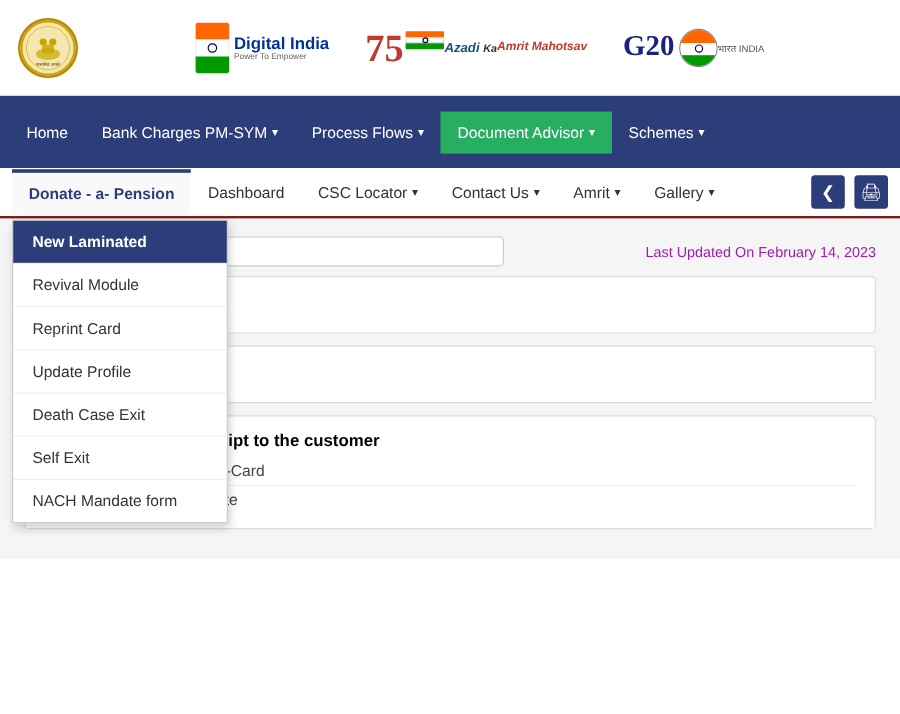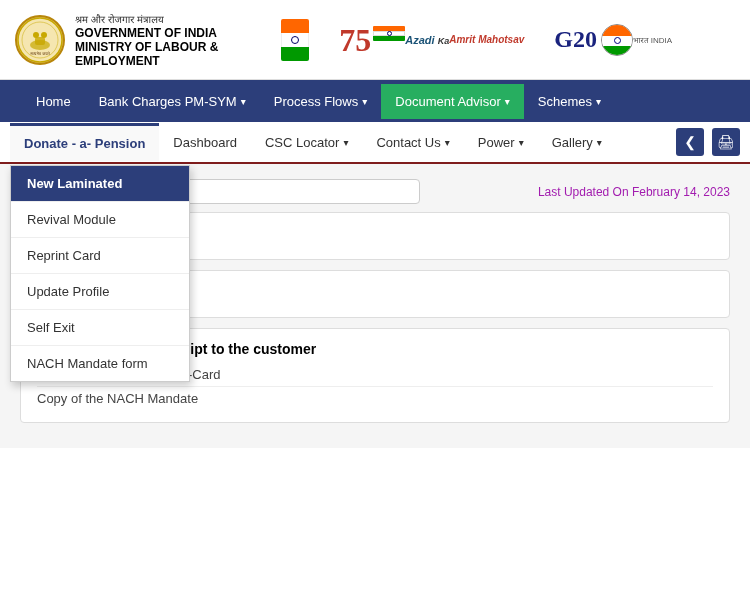--- a/index.html
+++ b/index.html
@@ -4,21 +4,21 @@
   <style>
     * { margin: 0; padding: 0; box-sizing: border-box; }
     body { font-family: Arial, sans-serif; width: 750px; height: 595px; overflow: hidden; background: #fff; }
 
     
     .header { display: flex; align-items: center; padding: 10px 15px; background: #fff; border-bottom: 1px solid #ddd; height: 80px; }
     .header-logo { display: flex; align-items: center; gap: 10px; }
     .header-center { flex: 1; display: flex; justify-content: center; align-items: center; }
 
     
-    .nav-top { background: #2c3e7a; display: flex; align-items: center; height: 42px; padding: 0 22px; }
+    .nav-top { background: #2c3e7a; display: flex; align-items: center; height: 60px; padding: 0 8px; }
     .nav-top .nav-item { color: #fff; font-size: 13px; padding: 10px 14px; cursor: pointer; display: flex; align-items: center; gap: 4px; white-space: nowrap; }
     .nav-top .nav-item.active-green { background: #27ae60; color: #fff; }
     .nav-top .nav-item .arrow { font-size: 10px; }
 
     
     .nav-bottom { background: #fff; border-bottom: 2px solid #7f1d1d; display: flex; align-items: center; height: 42px; padding: 0 10px; position: relative; }
     .nav-bottom .nav-item { color: #333; font-size: 13px; padding: 10px 14px; cursor: pointer; display: flex; align-items: center; gap: 4px; white-space: nowrap; }
     .nav-bottom .nav-item.donate-active { color: #2c3e7a; font-weight: bold; border-top: 3px solid #2c3e7a; background: #f9f9f9; }
     .nav-bottom .nav-item .arrow { font-size: 10px; }
 
@@ -71,38 +71,36 @@
       <svg width="46" height="46" viewBox="0 0 46 46">
         <circle cx="23" cy="23" r="22" fill="#f5e6b0" stroke="#c8a800" stroke-width="1.5"></circle>
         <circle cx="23" cy="23" r="18" fill="none" stroke="#c8a800" stroke-width="0.5"></circle>
 
         <ellipse cx="23" cy="28" rx="10" ry="5" fill="#c8a800" opacity="0.7"></ellipse>
         <rect x="18" y="20" width="10" height="8" rx="2" fill="#c8a800" opacity="0.8"></rect>
         <circle cx="19" cy="18" r="3" fill="#c8a800"></circle>
         <circle cx="27" cy="18" r="3" fill="#c8a800"></circle>
         <text x="23" y="38" text-anchor="middle" font-size="4" fill="#5a3000">सत्यमेव जयते</text>
       </svg>
-    </div>
-    <div>
-      <div style="font-size:10px;color:#333;">श्रम और रोजगार मंत्रालय</div>
-      <div style="font-size:12px;font-weight:bold;color:#000;">GOVERNMENT OF INDIA</div>
-      <div style="font-size:12px;font-weight:bold;color:#000;">MINISTRY OF LABOUR &amp;</div>
-      <div style="font-size:12px;font-weight:bold;color:#000;">EMPLOYMENT</div>
     </div>
   </div>
 
   <div class="header-center">
 
     <div class="di-container" style="margin-right:30px;">
       <div style="position:relative;width:28px;height:42px;">
         <div style="width:28px;height:14px;background:#ff6600;border-radius:2px 2px 0 0;"></div>
         <div style="width:28px;height:14px;background:#fff;border-left:1px solid #eee;border-right:1px solid #eee;display:flex;align-items:center;justify-content:center;">
           <div style="width:8px;height:8px;border-radius:50%;border:1.5px solid #000066;"></div>
         </div>
         <div style="width:28px;height:14px;background:#009900;border-radius:0 0 2px 2px;"></div>
+      </div>
+      <div>
+        <div style="font-size:14px;font-weight:bold;color:#003399;">Digital India</div>
+        <div style="font-size:7px;color:#666;">Power To Empower</div>
       </div>
     </div>
 
     <div class="azadi-container" style="margin-right:30px;">
       <div style="display:flex;align-items:flex-start;gap:2px;">
         <div style="font-size:32px;font-weight:900;color:#c0392b;line-height:1;font-family:serif;">75</div>
         <div style="display:flex;flex-direction:column;padding-top:2px;">
           <div style="width:32px;height:5px;background:#ff6600;border-radius:1px 1px 0 0;"></div>
           <div style="width:32px;height:5px;background:#fff;border:0.5px solid #ddd;display:flex;align-items:center;justify-content:center;">
             <div style="width:5px;height:5px;border-radius:50%;border:1px solid #000066;"></div>
@@ -156,35 +154,36 @@
   <div class="dropdown-container">
     <div class="nav-item donate-active">
       <span>Donate - a- Pension</span>
     </div>
 
     <div class="dropdown-menu">
       <div class="dropdown-item selected">New Laminated</div>
       <div class="dropdown-item">Revival Module</div>
       <div class="dropdown-item">Reprint Card</div>
       <div class="dropdown-item">Update Profile</div>
+      <div class="dropdown-item">Death Case Exit</div>
       <div class="dropdown-item">Self Exit</div>
       <div class="dropdown-item">NACH Mandate form</div>
     </div>
   </div>
   <div class="nav-item">Dashboard</div>
   <div class="nav-item">
     <span>CSC Locator</span>
     <span class="arrow">▾</span>
   </div>
   <div class="nav-item">
     <span>Contact Us</span>
     <span class="arrow">▾</span>
   </div>
   <div class="nav-item">
-    <span>Power</span>
+    <span>Amrit</span>
     <span class="arrow">▾</span>
   </div>
   <div class="nav-item">
     <span>Gallery</span>
     <span class="arrow">▾</span>
   </div>
 
   <div class="nav-icons">
     <button class="nav-icon-btn">❮</button>
     <button class="nav-icon-btn">🖨</button>

